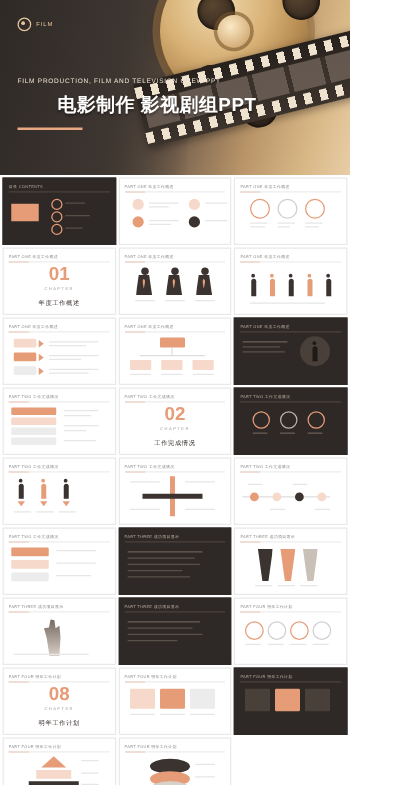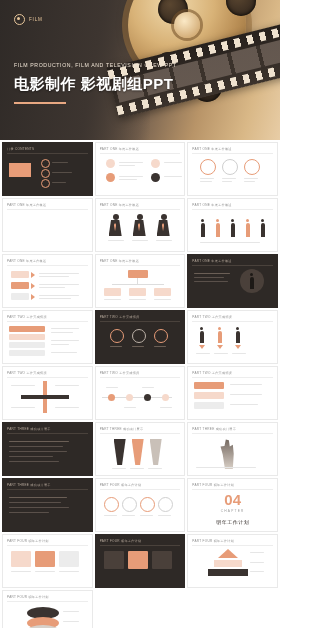--- a/index.html
+++ b/index.html
@@ -26,21 +26,21 @@
      box-shadow:0 2px 8px rgba(0,0,0,.4);}
   .filmstrip:before,.filmstrip:after{content:"";position:absolute;left:0;right:0;height:9px;
      background:repeating-linear-gradient(90deg,#efe2cf 0 6px,transparent 6px 13px);}
   .filmstrip:before{top:3px;} .filmstrip:after{bottom:3px;}
   .frame-row{position:absolute;left:4px;right:4px;top:15px;height:22px;
      background:repeating-linear-gradient(90deg,#6d6057 0 26px,#3c332c 26px 30px);opacity:.85;}
 
   .cover-txt{position:absolute;left:14px;top:62px;z-index:6;}
   .cover-sub{font-size:5.2px;letter-spacing:.6px;color:#efe3d4;margin-bottom:7px;}
   .cover-title{font-size:15px;font-weight:bold;color:#ffffff;letter-spacing:.5px;
-     text-shadow:0 1px 2px rgba(0,0,0,.45);}
+     text-shadow:0 1px 2px rgba(0,0,0,.45);margin-left:32px;}
   .cover-rule{width:52px;height:2px;background:#e8a882;margin-top:8px;}
   .cover-logo{position:absolute;left:14px;top:14px;z-index:6;display:flex;align-items:center;gap:4px;}
   .logo-mark{width:9px;height:9px;border:1.4px solid #e8c79c;border-radius:50%;position:relative;}
   .logo-mark:after{content:"";position:absolute;left:2.2px;top:2.2px;width:3px;height:3px;background:#e8c79c;border-radius:50%;}
   .logo-txt{font-size:4.6px;color:#e8c79c;letter-spacing:.8px;}
 
   
   .grid{display:grid;grid-template-columns:repeat(3,1fr);gap:2px;padding:2px 2px 0 2px;background:#fff;}
   .s{position:relative;height:52px;background:#fff;border:1px solid #e9e9e9;overflow:hidden;}
   .s.dark{background:#2e2926;border-color:#2e2926;}
@@ -150,20 +150,25 @@
       <div class="mini-txt" style="left:34px;top:35px;width:14px;"></div>
       <div class="mini-txt" style="left:34px;top:38px;width:10px;"></div>
       <div class="mini-txt" style="left:56px;top:35px;width:14px;"></div>
       <div class="mini-txt" style="left:56px;top:38px;width:11px;"></div>
     </div>
 
     <div class="s">
       <div class="hd">PART ONE 年度工作概述</div>
       <div class="hd-bar"></div>
       <div class="hd-line"></div>
+      <div class="sec-center">
+        <div class="secnum">01</div>
+        <div class="secword">CHAPTER</div>
+        <div class="sectitle">年度工作概述</div>
+      </div>
     </div>
 
     <div class="s">
       <div class="hd">PART ONE 年度工作概述</div>
       <div class="hd-bar"></div>
       <div class="hd-line"></div>
       <div class="suit-head" style="left:17px;top:15px;"></div>
       <div class="suit" style="left:13px;top:21px;">
           <div class="tie"></div>
         </div>
@@ -249,20 +254,30 @@
       <div class="chipbox" style="left:6px;top:23px;width:36px;height:6px;"></div>
       <div class="chipbox g" style="left:6px;top:31px;width:36px;height:6px;"></div>
       <div class="chipbox g" style="left:6px;top:39px;width:36px;height:6px;"></div>
       <div class="mini-txt" style="left:48px;top:17px;width:28px;"></div>
       <div class="mini-txt" style="left:48px;top:21px;width:22px;"></div>
       <div class="mini-txt" style="left:48px;top:29px;width:28px;"></div>
       <div class="mini-txt" style="left:48px;top:33px;width:18px;"></div>
       <div class="mini-txt" style="left:48px;top:41px;width:26px;"></div>
     </div>
 
+    <div class="s">
+      <div class="hd">PART TWO 工作完成情况</div>
+      <div class="hd-bar"></div>
+      <div class="hd-line"></div>
+      <div class="sec-center">
+        <div class="secnum">02</div>
+        <div class="secword">CHAPTER</div>
+        <div class="sectitle">工作完成情况</div>
+      </div>
+    </div>
 
     <div class="s dark">
       <div class="hd">PART TWO 工作完成情况</div>
       <div class="hd-line"></div>
       <div class="ring" style="left:14px;top:18px;width:12px;height:12px;"></div>
       <div class="ring" style="left:36px;top:18px;width:12px;height:12px;border-color:#bdb2a8;"></div>
       <div class="ring" style="left:58px;top:18px;width:12px;height:12px;"></div>
       <div class="dk-txt" style="left:14px;top:35px;width:12px;background:#6b5f56;"></div>
       <div class="dk-txt" style="left:36px;top:35px;width:12px;background:#6b5f56;"></div>
       <div class="dk-txt" style="left:58px;top:35px;width:12px;background:#6b5f56;"></div>
@@ -377,21 +392,21 @@
       <div class="mini-txt" style="left:26px;top:36px;width:13px;"></div>
       <div class="mini-txt" style="left:44px;top:36px;width:13px;"></div>
       <div class="mini-txt" style="left:62px;top:36px;width:13px;"></div>
     </div>
 
     <div class="s">
       <div class="hd">PART FOUR 明年工作计划</div>
       <div class="hd-bar"></div>
       <div class="hd-line"></div>
       <div class="sec-center">
-        <div class="secnum">04</div>
+        <div class="secnum">08</div>
         <div class="secword">CHAPTER</div>
         <div class="sectitle">明年工作计划</div>
       </div>
     </div>
 
     <div class="s">
       <div class="hd">PART FOUR 明年工作计划</div>
       <div class="hd-bar"></div>
       <div class="hd-line"></div>
       <div class="chipbox" style="left:8px;top:16px;width:20px;height:16px;"></div>

